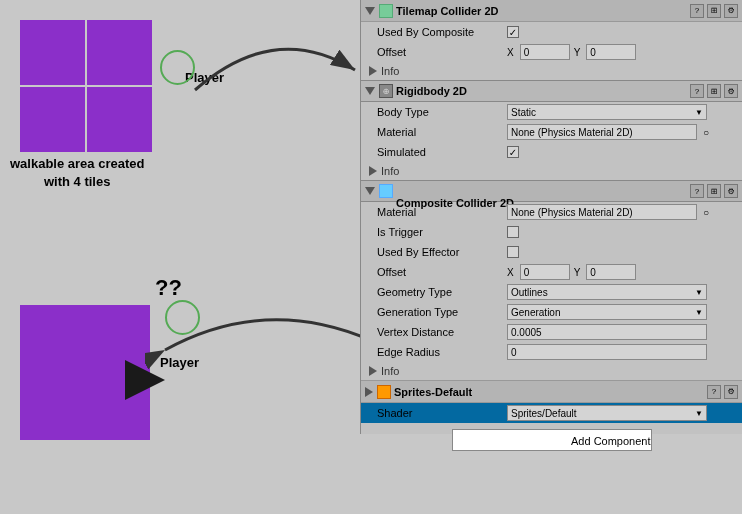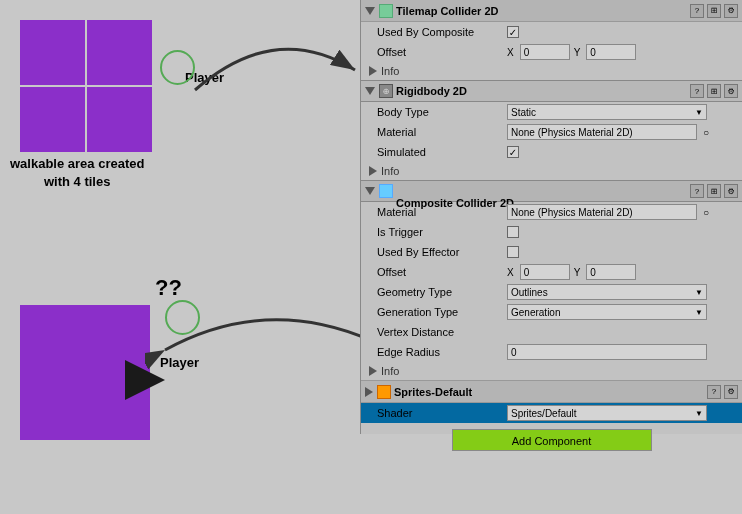--- a/index.html
+++ b/index.html
@@ -246,25 +246,25 @@
       font-size: 8px;
       cursor: pointer;
     }
 
     
     .add-component-btn {
       margin: 6px auto;
       display: block;
       width: 200px;
       height: 22px;
-      background: #84cc16;
+      background: #ffffff;
       border: 1px solid #888;
       font-size: 11px;
       cursor: pointer;
-      text-align: center;
+      text-align: right;
       line-height: 22px;
     }
 
     .coord-label {
       font-size: 10px;
       margin-right: 2px;
     }
 
     
     .sprites-section {
@@ -509,20 +509,23 @@
       <div class="field-value">
         <div class="dropdown" style="width:200px;">
           <span>Generation</span>
           <span class="dropdown-arrow">▼</span>
         </div>
       </div>
     </div>
 
     <div class="field-row">
       <span class="field-label">Vertex Distance</span>
+      <div class="field-value">
+        <input class="input-field" type="text" style="width: 200px;" value="0.0005">
+      </div>
     </div>
 
     <div class="field-row">
       <span class="field-label">Edge Radius</span>
       <div class="field-value">
         <input class="input-field" type="text" style="width: 200px;" value="0">
       </div>
     </div>
 
     <div class="info-row">

